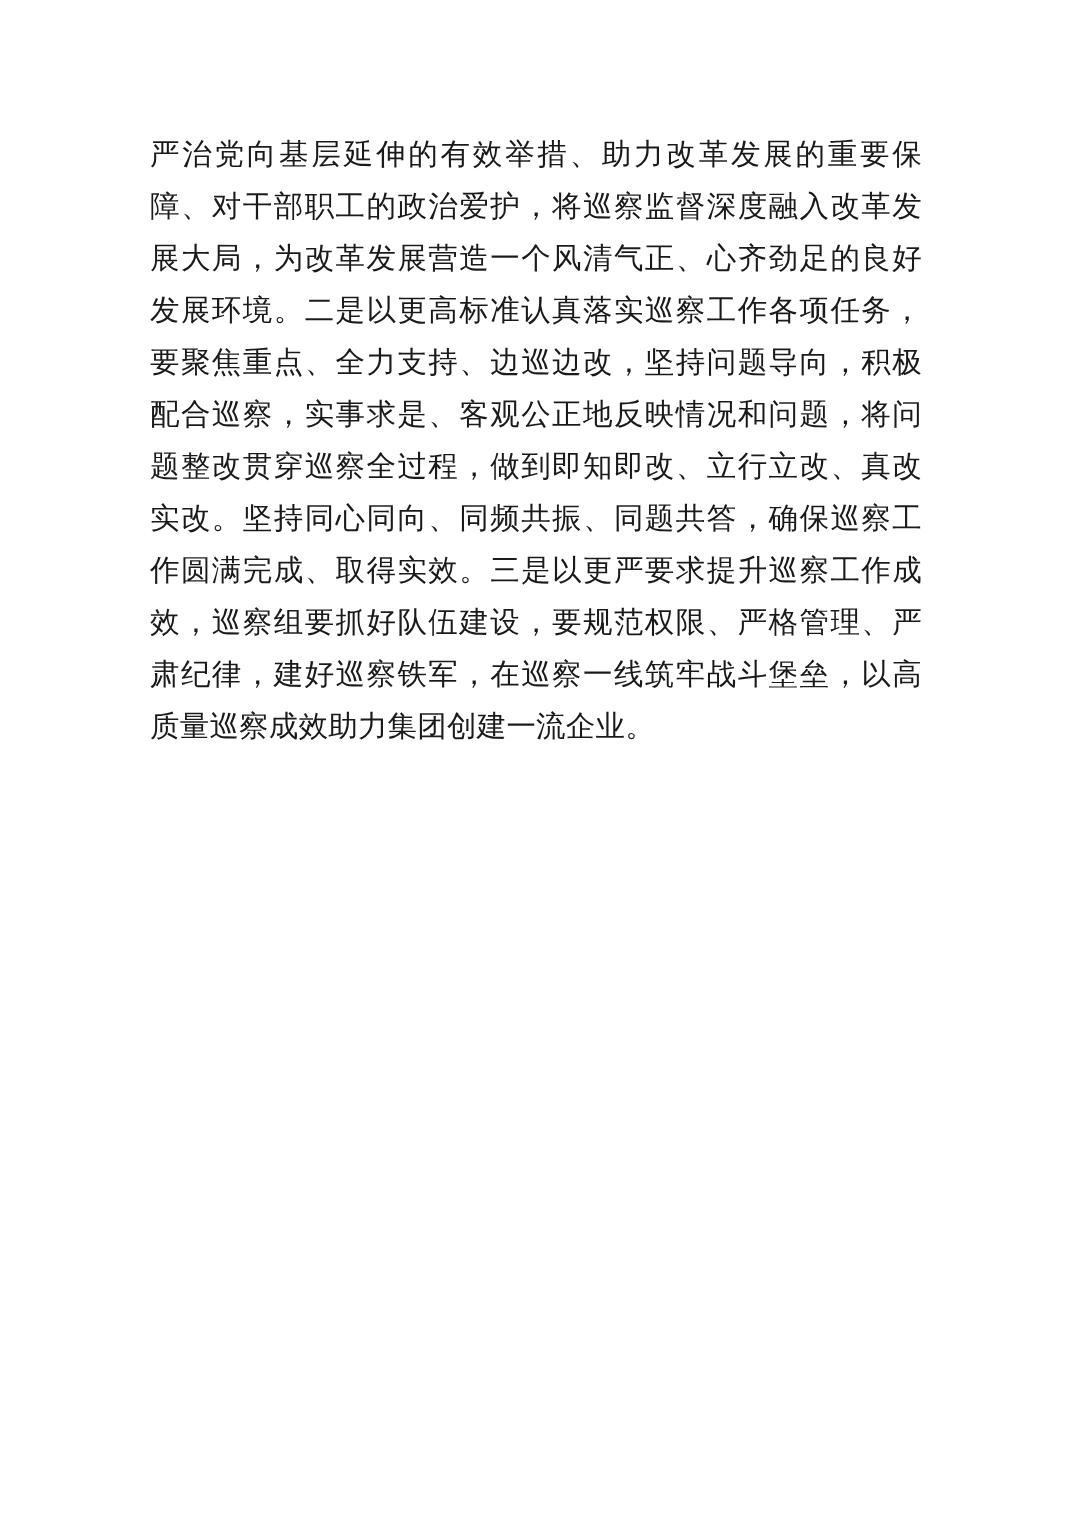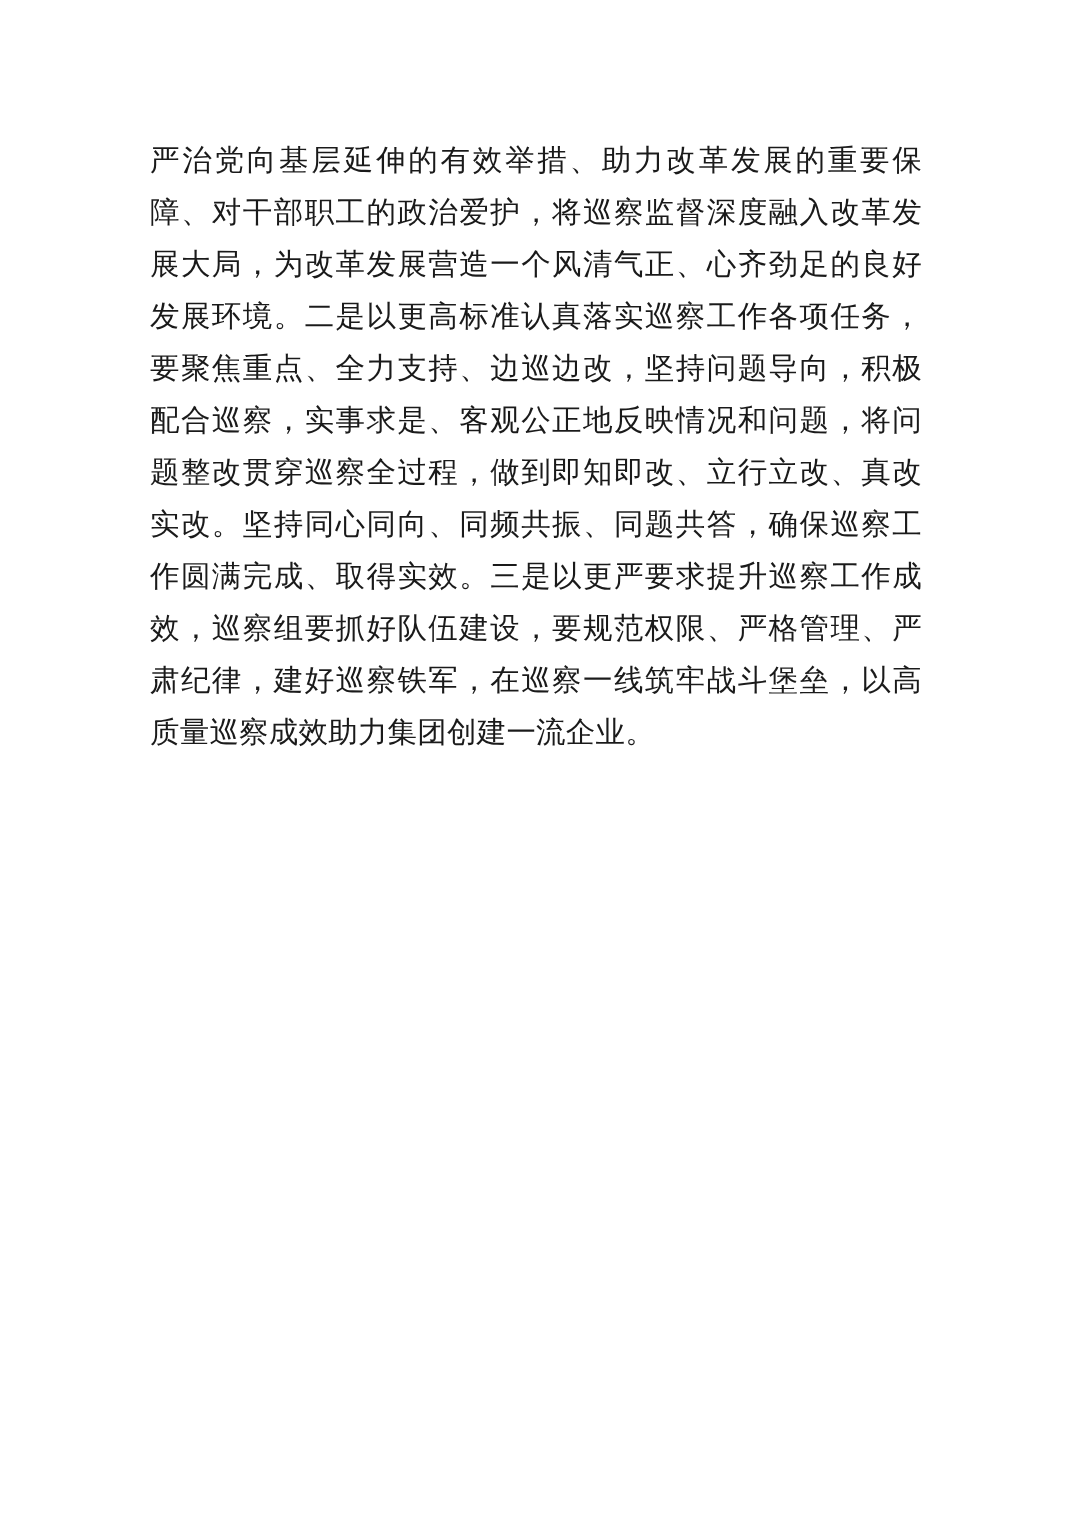--- a/index.html
+++ b/index.html
@@ -5,21 +5,21 @@
   html, body {
     margin: 0;
     padding: 0;
     background: #ffffff;
   }
   .page {
     position: relative;
     width: 1074px;
     height: 1084px;
     background: #ffffff;
-    margin: 16px auto;
+    margin: 10px auto;
     overflow: hidden;
     font-family: "DejaVu Serif", "Liberation Serif", serif;
     color: #1a1a1a;
   }
   .content {
     position: absolute;
     left: 150px;
     top: 118px;
     width: 772px;
   }

